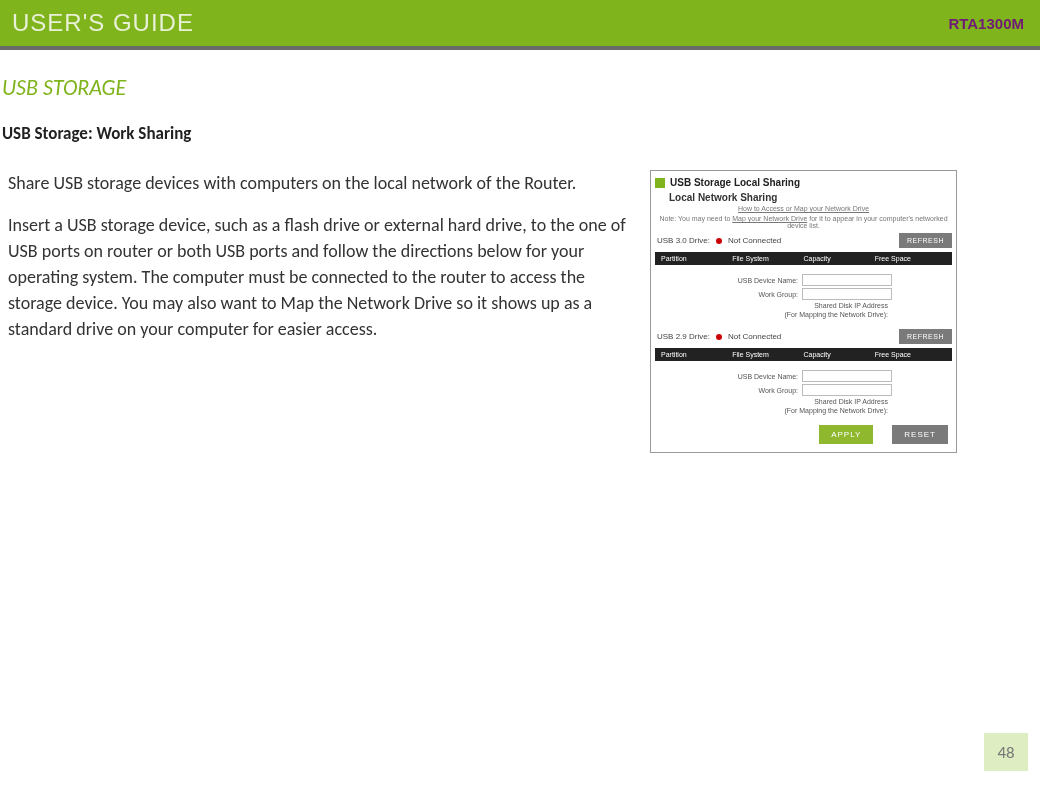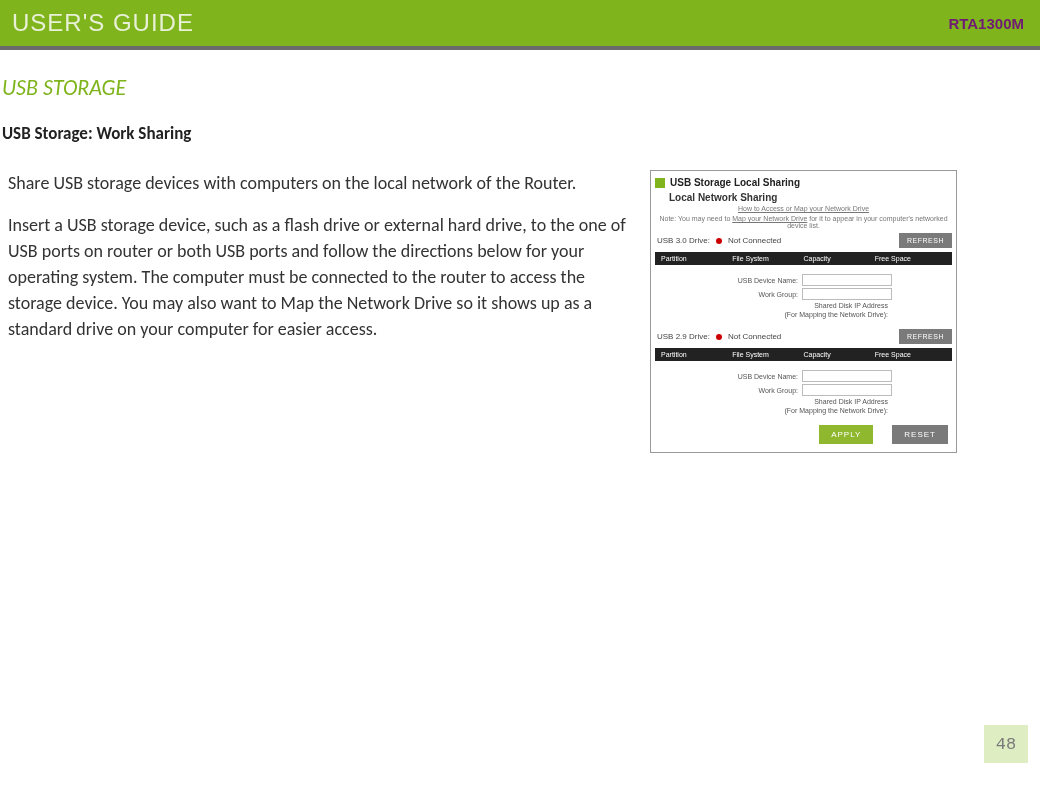--- a/index.html
+++ b/index.html
@@ -29,21 +29,21 @@
 .table-head { background:#222; color:#fff; font-size:7px; display:flex; padding:3px 6px; margin-top:2px; }
 .table-head span { flex:1; }
 .field-group { margin:8px 0 10px 0; }
 .field-row { display:flex; justify-content:flex-end; align-items:center; gap:4px; padding:1px 60px 1px 0; }
 .field-label { font-size:7px; color:#555; text-align:right; }
 .field-input { border:1px solid #bbb; width:90px; height:12px; background:#fff; }
 .btn-row { display:flex; justify-content:flex-end; gap:19px; margin-top:8px; padding-right:4px; }
 .btn { font-size:8px; padding:5px 12px; color:#fff; letter-spacing:1px; }
 .btn-apply { background:#8fb82f; }
 .btn-reset { background:#7a7a7a; }
-.page-num-box { position:absolute; bottom:28px; right:12px; background:#dfeec2; width:44px; height:38px; display:flex; align-items:center; justify-content:center; color:#7a7a7a; font-size:17px;font-family:Liberation Mono, monospace; }
+.page-num-box { position:absolute; bottom:20px; right:12px; background:#dfeec2; width:44px; height:38px; display:flex; align-items:center; justify-content:center; color:#7a7a7a; font-size:17px; }
 </style>
 </head>
 <body>
 
 <div class="header-bar">
   <div class="header-left">USER'S GUIDE</div>
   <div class="header-right">RTA1300M</div>
 </div>
 <div class="header-underline"></div>
 

